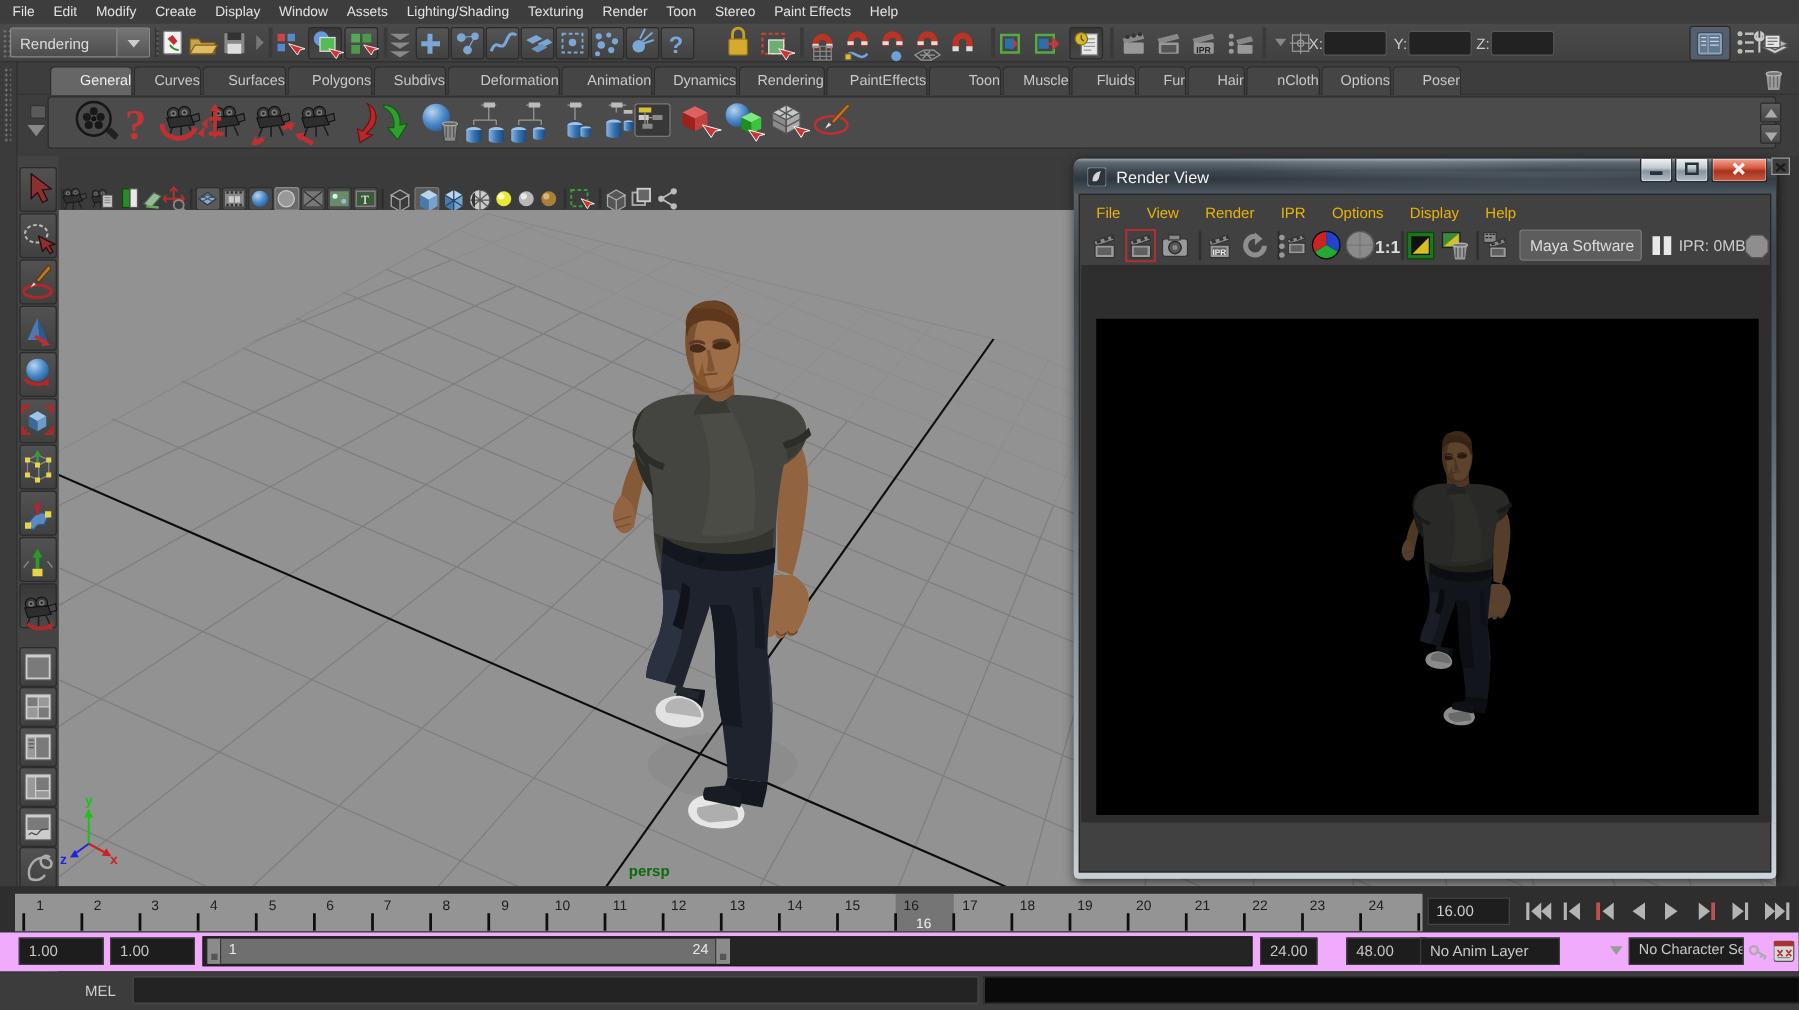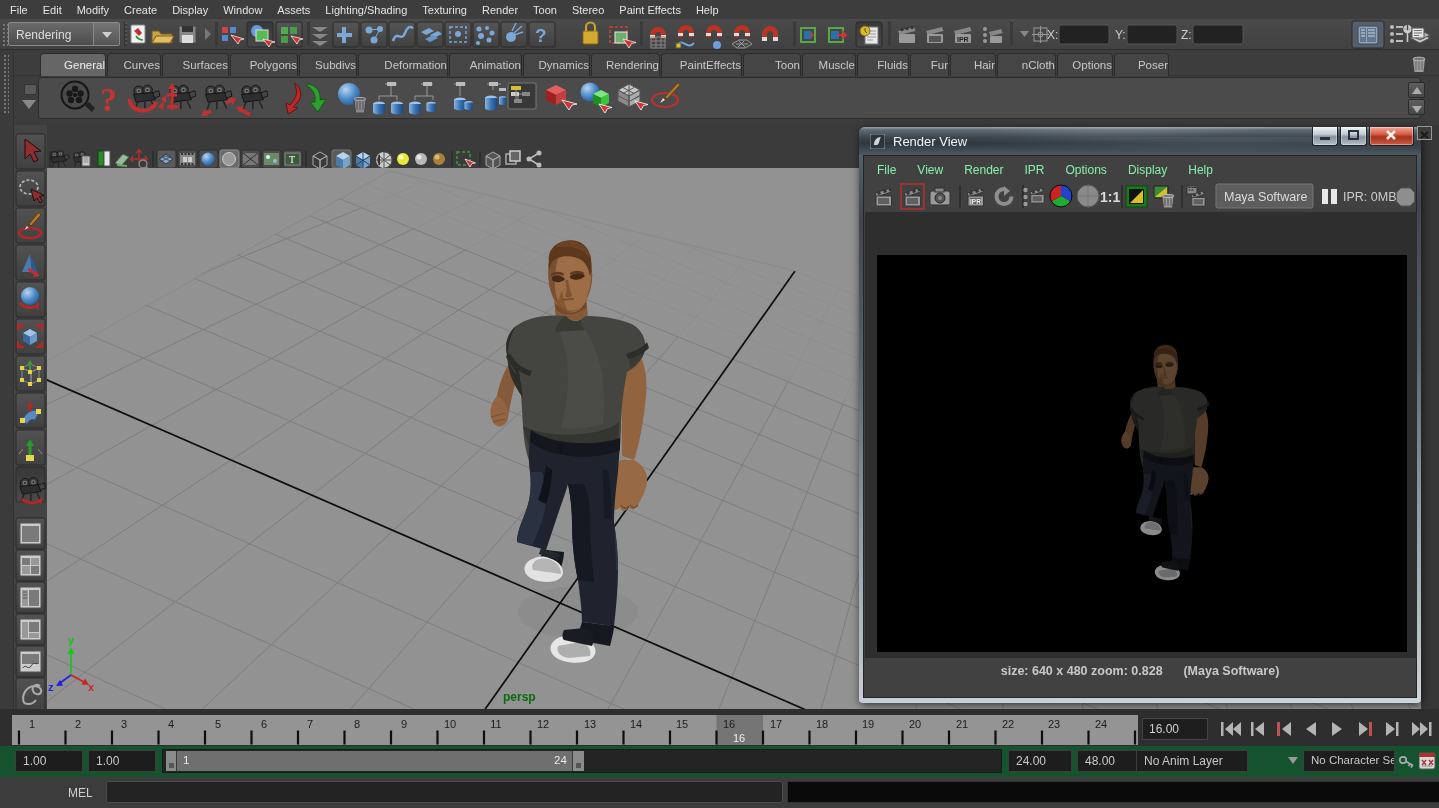--- a/index.html
+++ b/index.html
@@ -28,36 +28,36 @@
 #vp{left:47px;top:125px;width:1374px;height:584px;background:#3b3b3b;}
 #vpmenu{position:absolute;left:0;top:0;width:100%;height:23px;color:#dcdcdc;font-size:12px;}
 #vpmenu .mi{display:inline-block;padding:4px 8.5px 0 8.5px;}
 #vpicons{position:absolute;left:0;top:23px;width:100%;height:22px;background:#3b3b3b;}
 #vp3d{position:absolute;left:0;top:43px;width:1374px;height:541px;background:#929292;overflow:hidden;}
 
 #rv{left:859px;top:127px;width:562px;height:576px;border-radius:6px 6px 4px 4px;background:linear-gradient(178deg,#5e6a74 0%,#3e474f 16%,#555f68 38%,#8b97a0 65%,#b5bfc6 88%,#cdd6dc 100%);box-shadow:1px 2px 9px rgba(0,0,0,.65);}
 #rvtitle{position:absolute;left:0;top:0;width:562px;height:28px;color:#f4f4f4;font-size:13px;border-radius:6px 6px 0 0;background:linear-gradient(#99a3ab 0%,#5f6a73 10%,#3c454d 38%,#2f373f 58%,#434d55 85%,#4d575f 100%);overflow:hidden;}
 #rvtitle .sheen{position:absolute;left:120px;top:-8px;width:330px;height:22px;background:radial-gradient(ellipse at 50% 0%,rgba(200,215,228,.28),rgba(200,215,228,0) 70%);transform:rotate(-2deg);}
 #rvinner{position:absolute;left:4px;top:28px;width:554px;height:543px;background:#414141;border:1px solid #252525;}
-#rvmenu{position:absolute;left:0;top:3px;width:100%;height:22px;color:#86efac;font-size:12px;}
+#rvmenu{position:absolute;left:0;top:3px;width:100%;height:22px;color:#eab308;font-size:12px;}
 #rvmenu .mi{display:inline-block;padding:4px 10.5px 0 10.5px;}
 #rvtools{position:absolute;left:0;top:26px;width:100%;height:29px;}
 #rvview{position:absolute;left:1px;top:56px;width:552px;height:446px;background:#2e2e2e;}
 #rvblack{position:absolute;left:12px;top:43px;width:530px;height:397px;background:#000;overflow:hidden;}
 #rvstatus{position:absolute;left:0;top:508px;width:100%;color:#c8c8c8;font-size:12.5px;font-weight:bold;text-align:center;}
 .wbtn{position:absolute;top:0;height:19px;border:1px solid #1c2228;border-top:none;background:linear-gradient(#eef2f4 0%,#c2cbd1 40%,#84939e 55%,#b4bfc6 100%);box-shadow:inset 0 0 0 1px rgba(255,255,255,.35);}
 #rvclose{background:linear-gradient(#f0a896 0%,#d95c42 40%,#a43220 55%,#cc5a42 100%);}
 
 #rsliver{left:1421px;top:125px;width:18px;height:584px;background:#373737;}
 
 #timeline{left:0;top:709px;width:1439px;height:37px;background:#2e2e2e;}
 #timestrip{position:absolute;left:12px;top:5.5px;width:1126px;height:30px;background:#949494;}
 #curtime{position:absolute;left:1142px;top:9px;width:66px;height:22px;background:#1e1e1e;border:1px solid #444;color:#cfcfcf;font-size:12px;padding:3px 0 0 6px;}
 
-#rangerow{left:0;top:746px;width:1439px;height:31px;background:#14532d;}
+#rangerow{left:0;top:746px;width:1439px;height:31px;background:#f0abfc;}
 .nfield{position:absolute;top:4px;height:22px;white-space:nowrap;overflow:hidden;background:#1d1d1d;border:1px solid #3e3e3e;color:#c8c8c8;font-size:12px;padding:3px 0 0 7px;}
 
 #melrow{left:0;top:777px;width:1439px;height:40px;background:#3c3c3c;margin-left:46px;}
 #melrow .lbl{position:absolute;left:22px;top:9px;color:#cfcfcf;font-size:12px;}
 #melfield{position:absolute;left:60px;top:4px;width:677px;height:22px;background:#232323;border:1px solid #4a4a4a;border-radius:2px;}
 #melout{position:absolute;left:741px;top:4px;width:676px;height:22px;background:#0a0a0a;border:1px solid #333;}
 .dots{position:absolute;left:2px;width:6px;background:radial-gradient(circle 1px at 2px 2px,#777 0 1px,transparent 1px);background-size:4px 4px;}
 </style></head>
 <body>
 <div id="root">
@@ -972,21 +972,20 @@
     <div id="rvview">
       <div id="rvblack"><svg width="530" height="397" viewBox="876 255 530 397">
               <g transform="translate(847.2,211) scale(0.557)" opacity="0.9">
                 <g style="filter:brightness(0.68) saturate(0.85)">
                   <use href="#charfig"></use>
                 </g>
               </g>
             </svg></div>
     </div>
     <div id="rvstatus">
-      <div>size: 640 x 480 zoom: 0.828&nbsp;&nbsp;&nbsp;&nbsp;&nbsp;&nbsp;(Maya Software)</div>
     </div>
   </div>
 </div>
 <div class="abs" style="left:1417px;top:126px;width:15px;height:14px;background:#3c3c3c;border:1px solid #999"><svg width="13" height="12">
         <path d="M3 3 l7 6 M10 3 l-7 6" stroke="#1a1a1a" stroke-width="1.8"></path>
       </svg></div>
 <div class="abs" id="timeline">
 <div id="timestrip">
 <svg style="position:absolute;left:0;top:0" width="1126" height="30" viewBox="0 0 1126 30">
 <rect x="704.5" y="0" width="46.5" height="30" fill="#757575"></rect>
@@ -1065,21 +1064,21 @@
   <div style="position:absolute;left:3px;top:1px;width:418px;height:20px;background:#6f6f6f;"></div>
   <div style="position:absolute;left:3px;top:1px;width:11px;height:20px;background:#8b8b8b;border-right:1px solid #3a3a3a">
           <div style="position:absolute;left:3px;top:12px;width:5px;height:5px;background:#555"></div>
         </div>
   <div style="position:absolute;left:409px;top:1px;width:12px;height:20px;background:#8b8b8b;border-left:1px solid #3a3a3a">
           <div style="position:absolute;left:3px;top:12px;width:5px;height:5px;background:#555"></div>
         </div>
   <span style="position:absolute;left:20px;top:4px;color:#e8e8e8;font-size:11.5px">1</span>
   <span style="position:absolute;left:391px;top:4px;color:#e8e8e8;font-size:11.5px">24</span>
 </div>
-<div class="nfield" style="left:1008px;width:64px">24.00</div>
+<div class="nfield" style="left:1008px;width:46px">24.00</div>
 <div class="nfield" style="left:1077px;width:64px">48.00</div>
 <div style="position:absolute;left:1150px;top:11px;width:0;height:0;border:5px solid transparent;border-top:7px solid #999"></div>
 <div class="nfield" style="left:1136px;width:112px">No Anim Layer</div>
 <div style="position:absolute;left:1288px;top:11px;width:0;height:0;border:5px solid transparent;border-top:7px solid #999"></div>
 <div class="nfield" style="left:1303px;width:92px;font-size:11.5px">No Character Set</div>
 <svg style="position:absolute;left:1399px;top:9px" width="16" height="14" viewBox="0 0 16 14">
         <circle cx="4" cy="5" r="3.2" fill="none" stroke="#aaa" stroke-width="1.8"></circle>
         <path d="M7 6.5 l7 4 M11 8.5 l-1.5 2.5 M13.5 10 l-1.5 2.5" stroke="#aaa" stroke-width="1.8"></path>
       </svg>
 <svg style="position:absolute;left:1419px;top:6px" width="17" height="18" viewBox="0 0 17 18">

